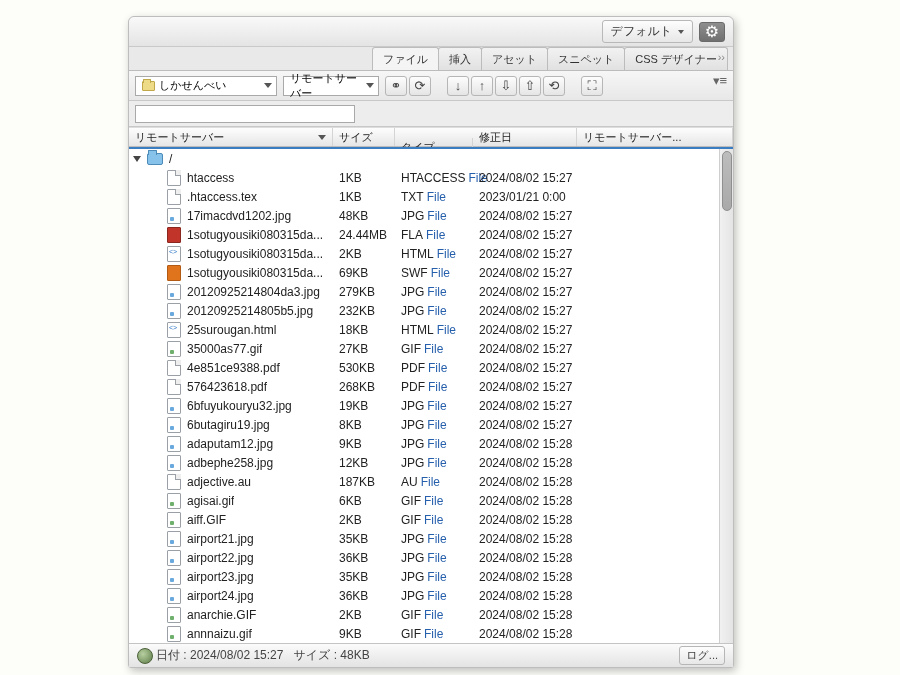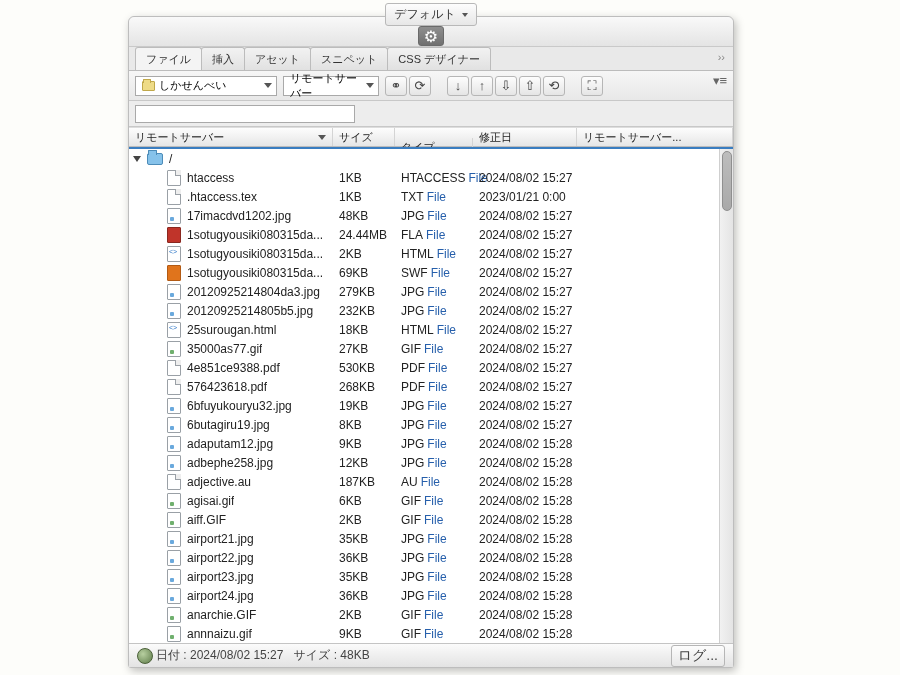--- a/index.html
+++ b/index.html
@@ -19,22 +19,21 @@
   }
   .titlebar {
     height: 30px;
     background: linear-gradient(#f9f9f9,#e4e4e4);
     border-bottom: 1px solid #c9c9c9;
     border-radius: 6px 6px 0 0;
     display: flex;
     justify-content: flex-end;
     align-items: center;
     padding: 0 8px;
-    gap: 0;
-    flex-direction: column;
+    gap: 6px;
   }
   .title-dd {
     font-size: 12px;
     background: linear-gradient(#fdfdfd,#e7e7e7);
     border: 1px solid #b8b8b8;
     border-radius: 3px;
     padding: 2px 8px;
     display: flex; align-items: center; gap: 6px;
     color: #333;
   }
@@ -54,20 +53,21 @@
     color: #888;
   }
   .tabbar {
     height: 24px;
     display: flex;
     align-items: flex-end;
     padding: 4px 6px 0 6px;
     gap: 0;
     background: #e9e9e9;
     border-bottom: 1px solid #bcbcbc;
+    justify-content: flex-end;
   }
   .tab {
     font-size: 11px;
     padding: 4px 10px 3px;
     border: 1px solid #bcbcbc;
     border-bottom: none;
     background: linear-gradient(#f2f2f2,#e1e1e1);
     color: #333;
     margin-right: -1px;
     border-radius: 3px 3px 0 0;
@@ -311,21 +311,21 @@
     color: #444;
     gap: 3px;
   }
   .globe {
     width:16px;height:16px;border-radius:50%;
     background: radial-gradient(circle at 5px 5px,#b7cfa0,#5f7c4a);
     border:1px solid #4a6038;
   }
   .log-btn {
     margin-left:auto;
-    font-size:14px;
+    font-size:11px;
     background: linear-gradient(#fdfdfd,#e7e7e7);
     border:1px solid #b6b6b6;
     border-radius:3px;
     padding:1px 6px;
   }
   .caret-down-sm {
     display:inline-block;
     width:0;height:0;
     border-left:3px solid transparent;
     border-right:3px solid transparent;

